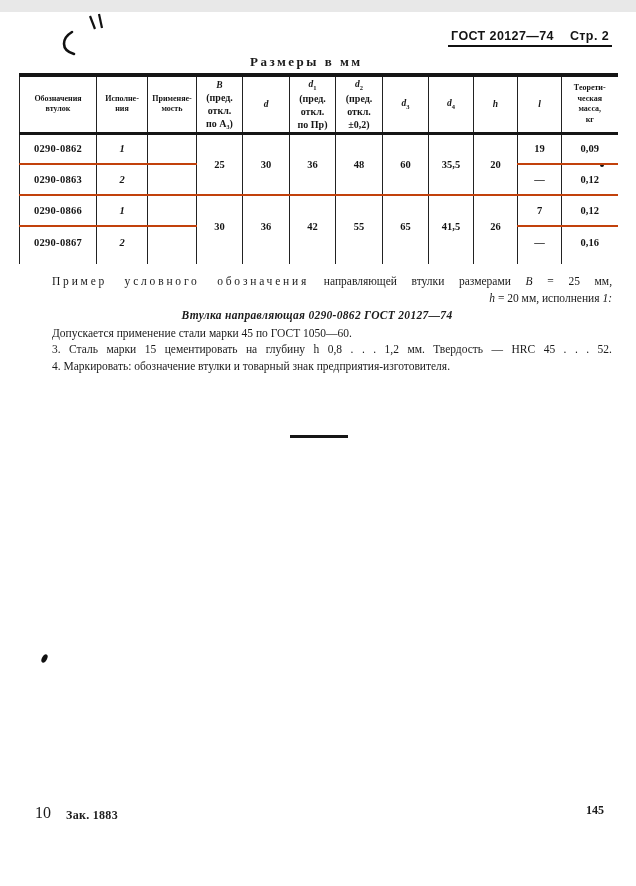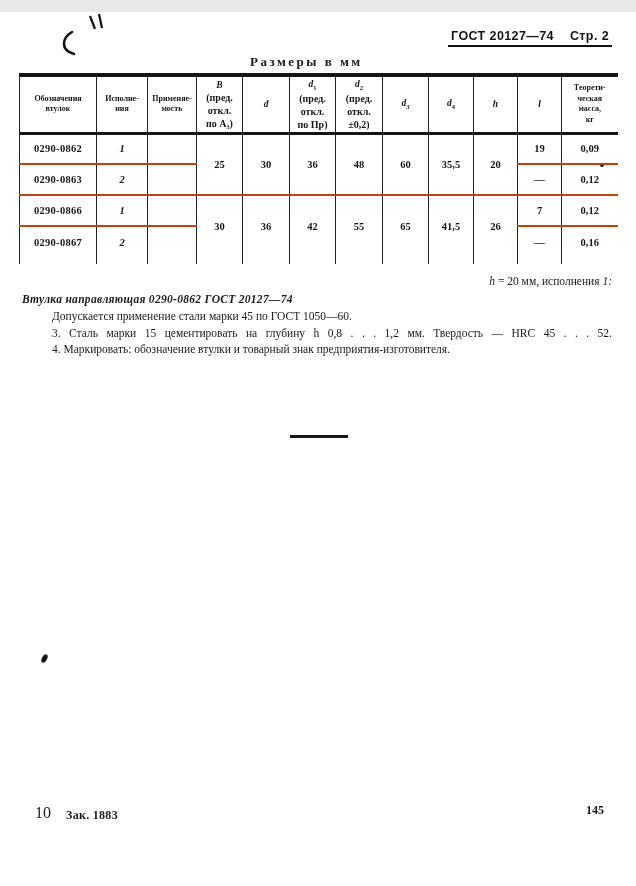--- a/index.html
+++ b/index.html
@@ -90,20 +90,21 @@
     left: 22px;
     width: 590px;
     font-size: 11.5px;
     line-height: 16.5px;
     color: #1a1a1a;
   }
   .jline { text-align: justify; text-align-last: justify; text-indent: 30px; }
   .spaced { letter-spacing: 2.8px; }
   .contline { text-indent: 0; text-align: right; }
   .desig-line {
+    text-align: center;
     font-style: italic;
     font-weight: 700;
     margin: 1px 0 1px 0;
     letter-spacing: 0.3px;
   }
   .note-line { text-indent: 30px; }
   .note-line.jlast { text-align: justify; text-align-last: justify; }
   i.v { font-style: italic; }
 
   .midrule {
@@ -251,20 +252,26 @@
             <td></td>
             <td></td>
             <td></td>
             <td></td>
         </tr>
       </tbody>
     </table>
   </div>
 
   <div class="bodytext">
+    <div class="jline">
+      <span class="spaced">Пример условного обозначения</span>
+      <span>направляющей втулки размерами</span>
+      <i class="v">B</i>
+      <span>= 25 мм,</span>
+    </div>
     <div class="contline">
       <i class="v">h</i>
       <span>= 20 мм, исполнения</span>
       <i class="v">1:</i>
     </div>
     <div class="desig-line">Втулка направляющая 0290-0862 ГОСТ 20127—74</div>
     <div class="note-line">Допускается применение стали марки 45 по ГОСТ 1050—60.</div>
     <div class="note-line jlast">3. Сталь марки 15 цементировать на глубину h 0,8 . . . 1,2 мм. Твердость — HRC 45 . . . 52.</div>
     <div class="note-line">4. Маркировать: обозначение втулки и товарный знак предприятия-изготовителя.</div>
   </div>

